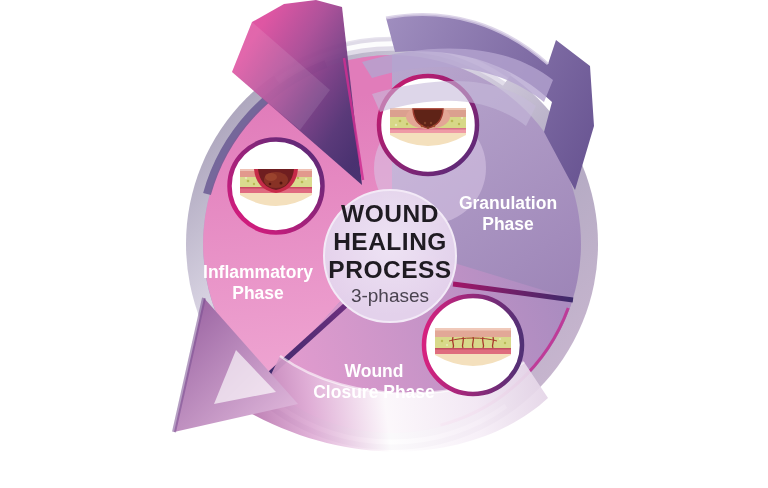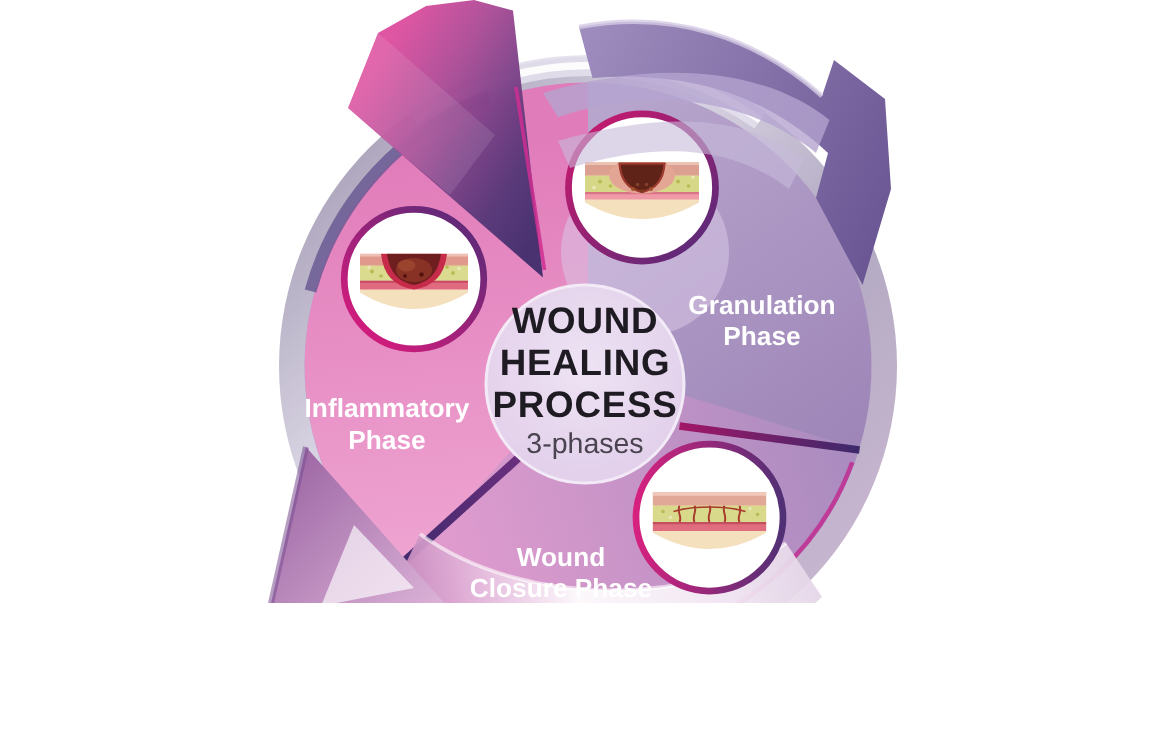--- a/index.html
+++ b/index.html
@@ -1,16 +1,16 @@
 <!DOCTYPE html>
 <html><head>
 <meta charset="utf-8">
 <style>
   html,body{margin:0;padding:0;background:#ffffff;}
-  .stage{position:relative;width:768px;height:402px;overflow:hidden;
+  .stage{position:relative;width:768px;height:488px;overflow:hidden;
          font-family:"Liberation Sans", sans-serif;}
   svg{display:block;}
   text{font-family:"Liberation Sans", sans-serif;}
   .center-title{font-weight:bold;font-size:24.5px;fill:#1f1b22;letter-spacing:.5px;}
   .center-sub{font-size:19px;fill:#4a4350;}
   .phase-label{font-weight:bold;font-size:17.5px;fill:#ffffff;}
 </style>
 </head>
 <body>
 

